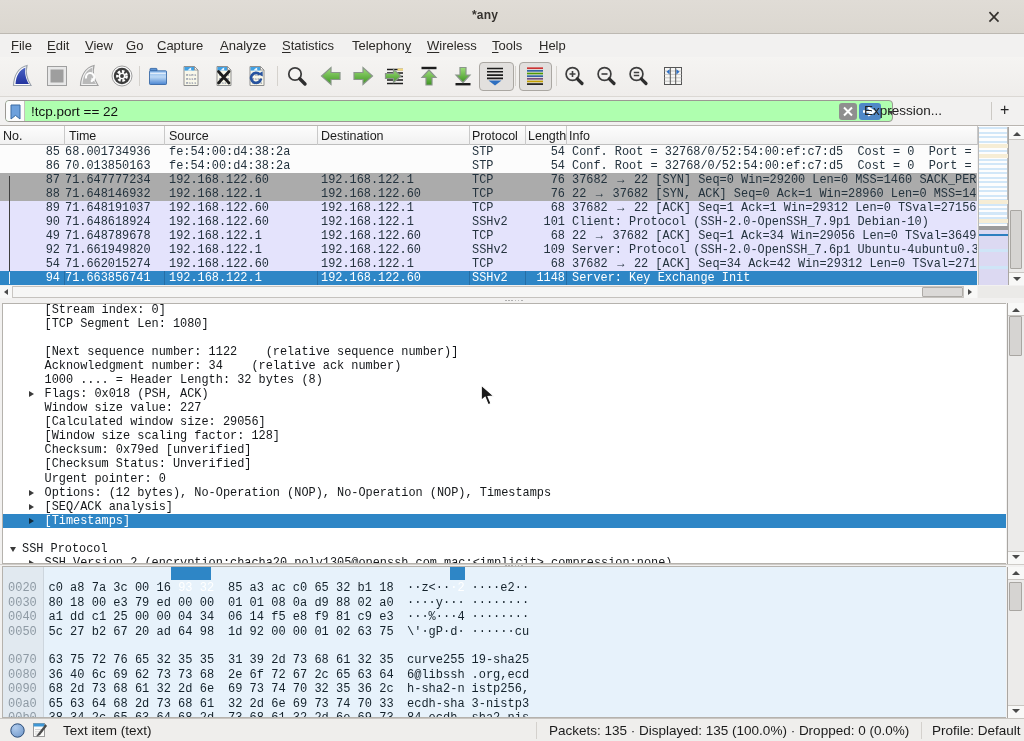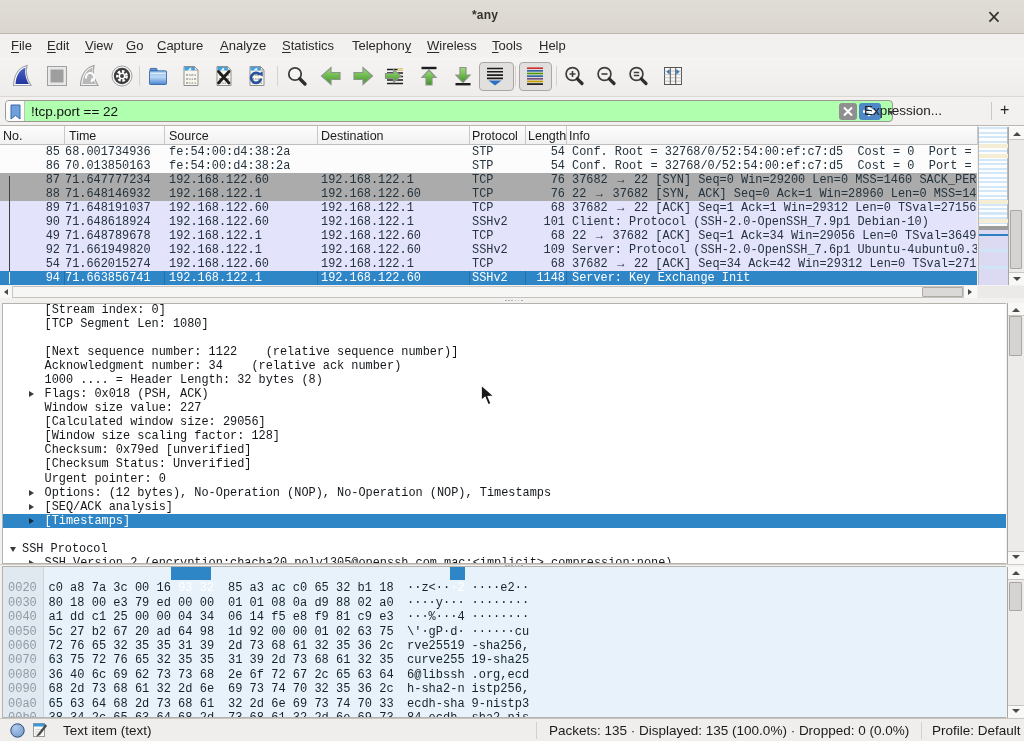--- a/index.html
+++ b/index.html
@@ -429,27 +429,20 @@
       <span class="a1">···%···4</span>
       <span class="a2">········</span>
     </div>
 <div class="hrow" style="top:41.6px">
       <span class="off">0050</span>
       <span class="h1">5c 27 b2 67 20 ad 64 98</span>
       <span class="h2">1d 92 00 00 01 02 63 75</span>
       <span class="a1">\'·gP·d·</span>
       <span class="a2">······cu</span>
     </div>
-<div class="hrow" style="top:56.0px">
-      <span class="off">0060</span>
-      <span class="h1">72 76 65 32 35 35 31 39</span>
-      <span class="h2">2d 73 68 61 32 35 36 2c</span>
-      <span class="a1">rve25519</span>
-      <span class="a2">-sha256,</span>
-    </div>
 <div class="hrow" style="top:70.4px">
       <span class="off">0070</span>
       <span class="h1">63 75 72 76 65 32 35 35</span>
       <span class="h2">31 39 2d 73 68 61 32 35</span>
       <span class="a1">curve255</span>
       <span class="a2">19-sha25</span>
     </div>
 <div class="hrow" style="top:84.80000000000001px">
       <span class="off">0080</span>
       <span class="h1">36 40 6c 69 62 73 73 68</span>
@@ -462,21 +455,21 @@
       <span class="h1">68 2d 73 68 61 32 2d 6e</span>
       <span class="h2">69 73 74 70 32 35 36 2c</span>
       <span class="a1">h-sha2-n</span>
       <span class="a2">istp256,</span>
     </div>
 <div class="hrow" style="top:113.60000000000002px">
       <span class="off">00a0</span>
       <span class="h1">65 63 64 68 2d 73 68 61</span>
       <span class="h2">32 2d 6e 69 73 74 70 33</span>
       <span class="a1">ecdh-sha</span>
-      <span class="a2">9-nistp3</span>
+      <span class="a2">3-nistp3</span>
     </div>
 <div class="hrow" style="top:128.00000000000003px">
       <span class="off">00b0</span>
       <span class="h1">38 34 2c 65 63 64 68 2d</span>
       <span class="h2">73 68 61 32 2d 6e 69 73</span>
       <span class="a1">84,ecdh-</span>
       <span class="a2">sha2-nis</span>
     </div>
 </div>
 <div class="abs" style="left:1007px;top:566.5px;width:17px;height:151.0px;background:#ecebea;border-left:1px solid #a9a6a2"></div><div class="abs" style="left:1008px;top:566.5px;width:16px;height:13px;background:#f8f8f7;border-bottom:1px solid #c9c6c2"></div><div class="sbarrow" style="left:1012px;top:571.0px;border-left:4.5px solid transparent;border-right:4.5px solid transparent;border-bottom:4.5px solid #4a4a4a"></div><div class="abs" style="left:1008px;top:704.5px;width:16px;height:13px;background:#f8f8f7;border-top:1px solid #c9c6c2"></div><div class="sbarrow" style="left:1012px;top:709.0px;border-left:4.5px solid transparent;border-right:4.5px solid transparent;border-top:4.5px solid #4a4a4a"></div><div class="abs" style="left:1009px;top:582px;width:13px;height:29px;background:#d6d4d2;border:1px solid #a9a6a2;border-radius:1px"></div><div class="abs" id="sbar">

